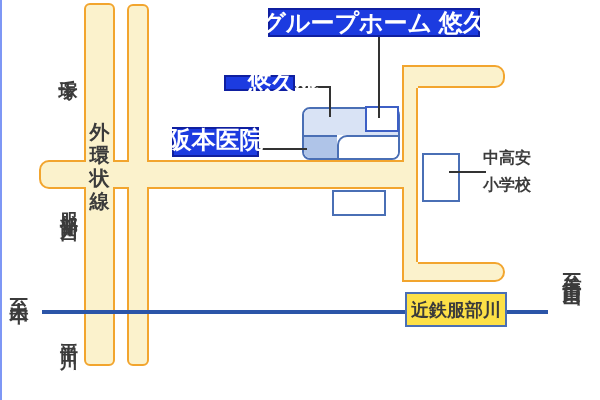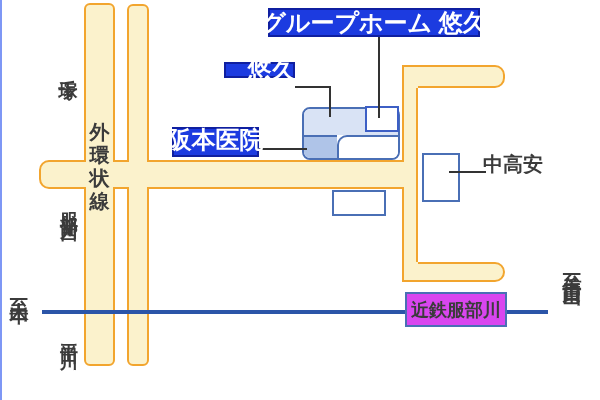--- a/index.html
+++ b/index.html
@@ -45,25 +45,25 @@
   .bldg-grouphome{left:365px;top:106px;width:34px;height:26px;border-color:#3D5FC5;}
   .bldg-school{left:422px;top:153px;width:38px;height:49px;}
   .bldg-lower{left:332px;top:190px;width:54px;height:26px;}
 
   
   .map-label{position:absolute;display:flex;align-items:center;justify-content:center;
       background:var(--label_bg,#1C3BE0);border:2px solid var(--label_border,#0F1FA0);
       color:var(--label_text,#FFFFFF);font-weight:bold;font-size:24px;white-space:nowrap;
       line-height:1;}
   .lbl-grouphome{left:268px;top:8px;width:212px;height:29px;}
-  .lbl-yukyuen{left:224px;top:62px;width:71px;height:16px;padding-left:48px;}
+  .lbl-yukyuen{left:224px;top:75px;width:71px;height:16px;padding-left:48px;}
   .lbl-sakamoto{left:172px;top:127px;width:87px;height:30px;font-family:Liberation Mono, monospace;}
 
   
-  .station{position:absolute;left:405px;top:292px;width:102px;height:35px;background:#d946ef;
+  .station{position:absolute;left:405px;top:292px;width:102px;height:35px;background:#fde047;
       border:2px solid var(--building_border,#4A6FB5);display:flex;align-items:center;
       justify-content:center;color:var(--map_text,#3B3B3B);font-size:18px;font-weight:600;
       white-space:nowrap;}
 
   
   .leader{position:absolute;background:var(--leader,#333333);}
   .ld-grouphome{left:378px;top:37px;width:2px;height:81px;}
   .ld-yukyuen-h{left:295px;top:86px;width:36px;height:2px;}
   .ld-yukyuen-v{left:329px;top:86px;width:2px;height:31px;}
   .ld-sakamoto{left:259px;top:148px;width:48px;height:2px;}
@@ -71,22 +71,22 @@
 
   
   .vtext{position:absolute;writing-mode:vertical-rl;text-orientation:upright;
       color:var(--map_text,#3B3B3B);font-weight:600;white-space:nowrap;line-height:1;}
   .t-chizuka{left:59px;top:64px;font-size:19px;letter-spacing:3px;}
   .t-ring{left:90px;top:106px;font-size:20px;letter-spacing:23px;}
   .t-hattori{left:60px;top:198px;font-size:18px;letter-spacing:4px;}
   .t-yamamoto{left:10px;top:283px;font-size:19px;letter-spacing:3px;}
   .t-hirata{left:60px;top:329px;font-size:18px;letter-spacing:4px;}
   .t-shigi{left:563px;top:258px;font-size:19px;letter-spacing:4px;}
-  .school-name{position:absolute;left:483px;top:151px;color:var(--map_text,#3B3B3B);
-      font-size:20px;font-weight:600;line-height:27px;white-space:nowrap;}
+  .school-name{position:absolute;left:483px;top:144px;color:var(--map_text,#3B3B3B);
+      font-size:16px;font-weight:600;line-height:27px;white-space:nowrap;}
 
   .edge-line{left:0;top:0;width:2px;height:400px;background:var(--edge_line,#7E97F5);}
 </style>
 </head>
 <body>
 
 <div id="map">
 
   <div class="road road-h"></div>
   <div class="road road-e-armtop"></div>
@@ -118,20 +118,21 @@
   <div class="leader ld-school"></div>
 
   <div class="map-label lbl-grouphome">グループホーム 悠久</div>
   <div class="map-label lbl-yukyuen">悠久苑</div>
   <div class="map-label lbl-sakamoto">阪本医院</div>
 
   <div class="station">近鉄服部川</div>
 
   <div class="school-name">
     <div>中高安</div>
+    <div>小学校</div>
   </div>
 
   <div class="vtext t-chizuka">千塚</div>
   <div class="vtext t-ring">外環状線</div>
   <div class="vtext t-hattori">服部川西</div>
   <div class="vtext t-yamamoto">至山本</div>
   <div class="vtext t-hirata">平田川</div>
   <div class="vtext t-shigi">至信貴山口</div>
 
   <div class="abs edge-line"></div>

